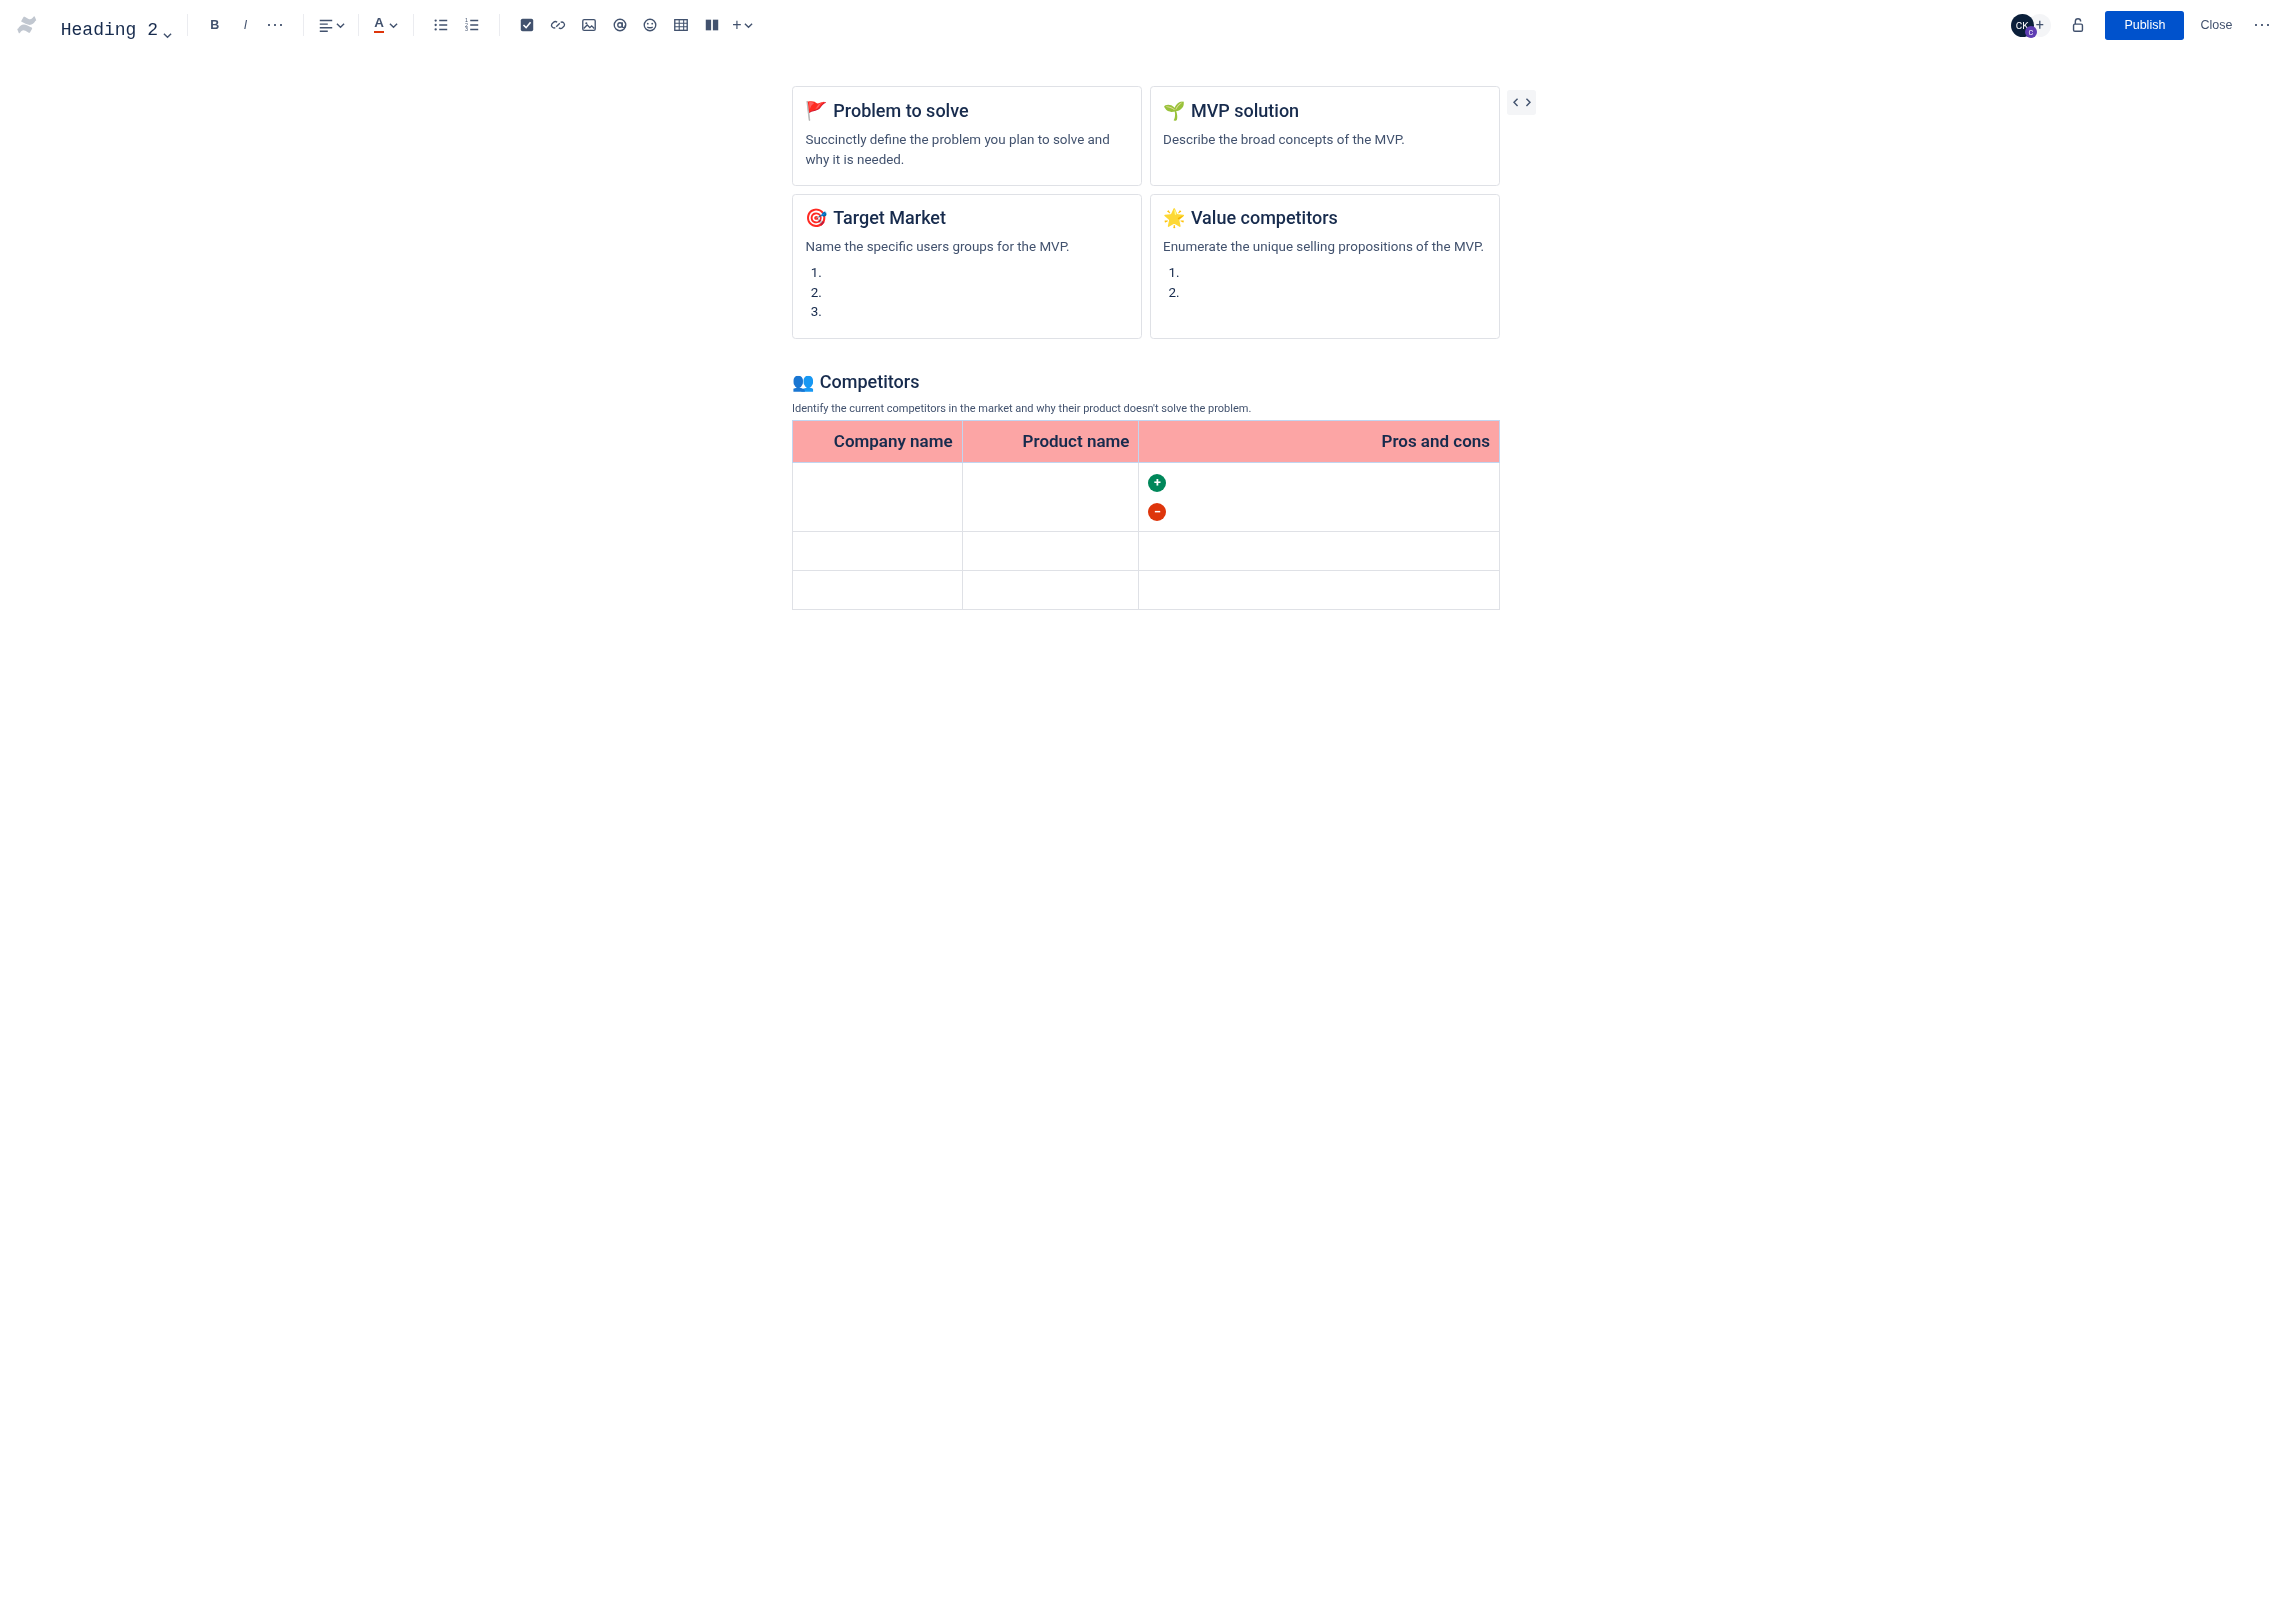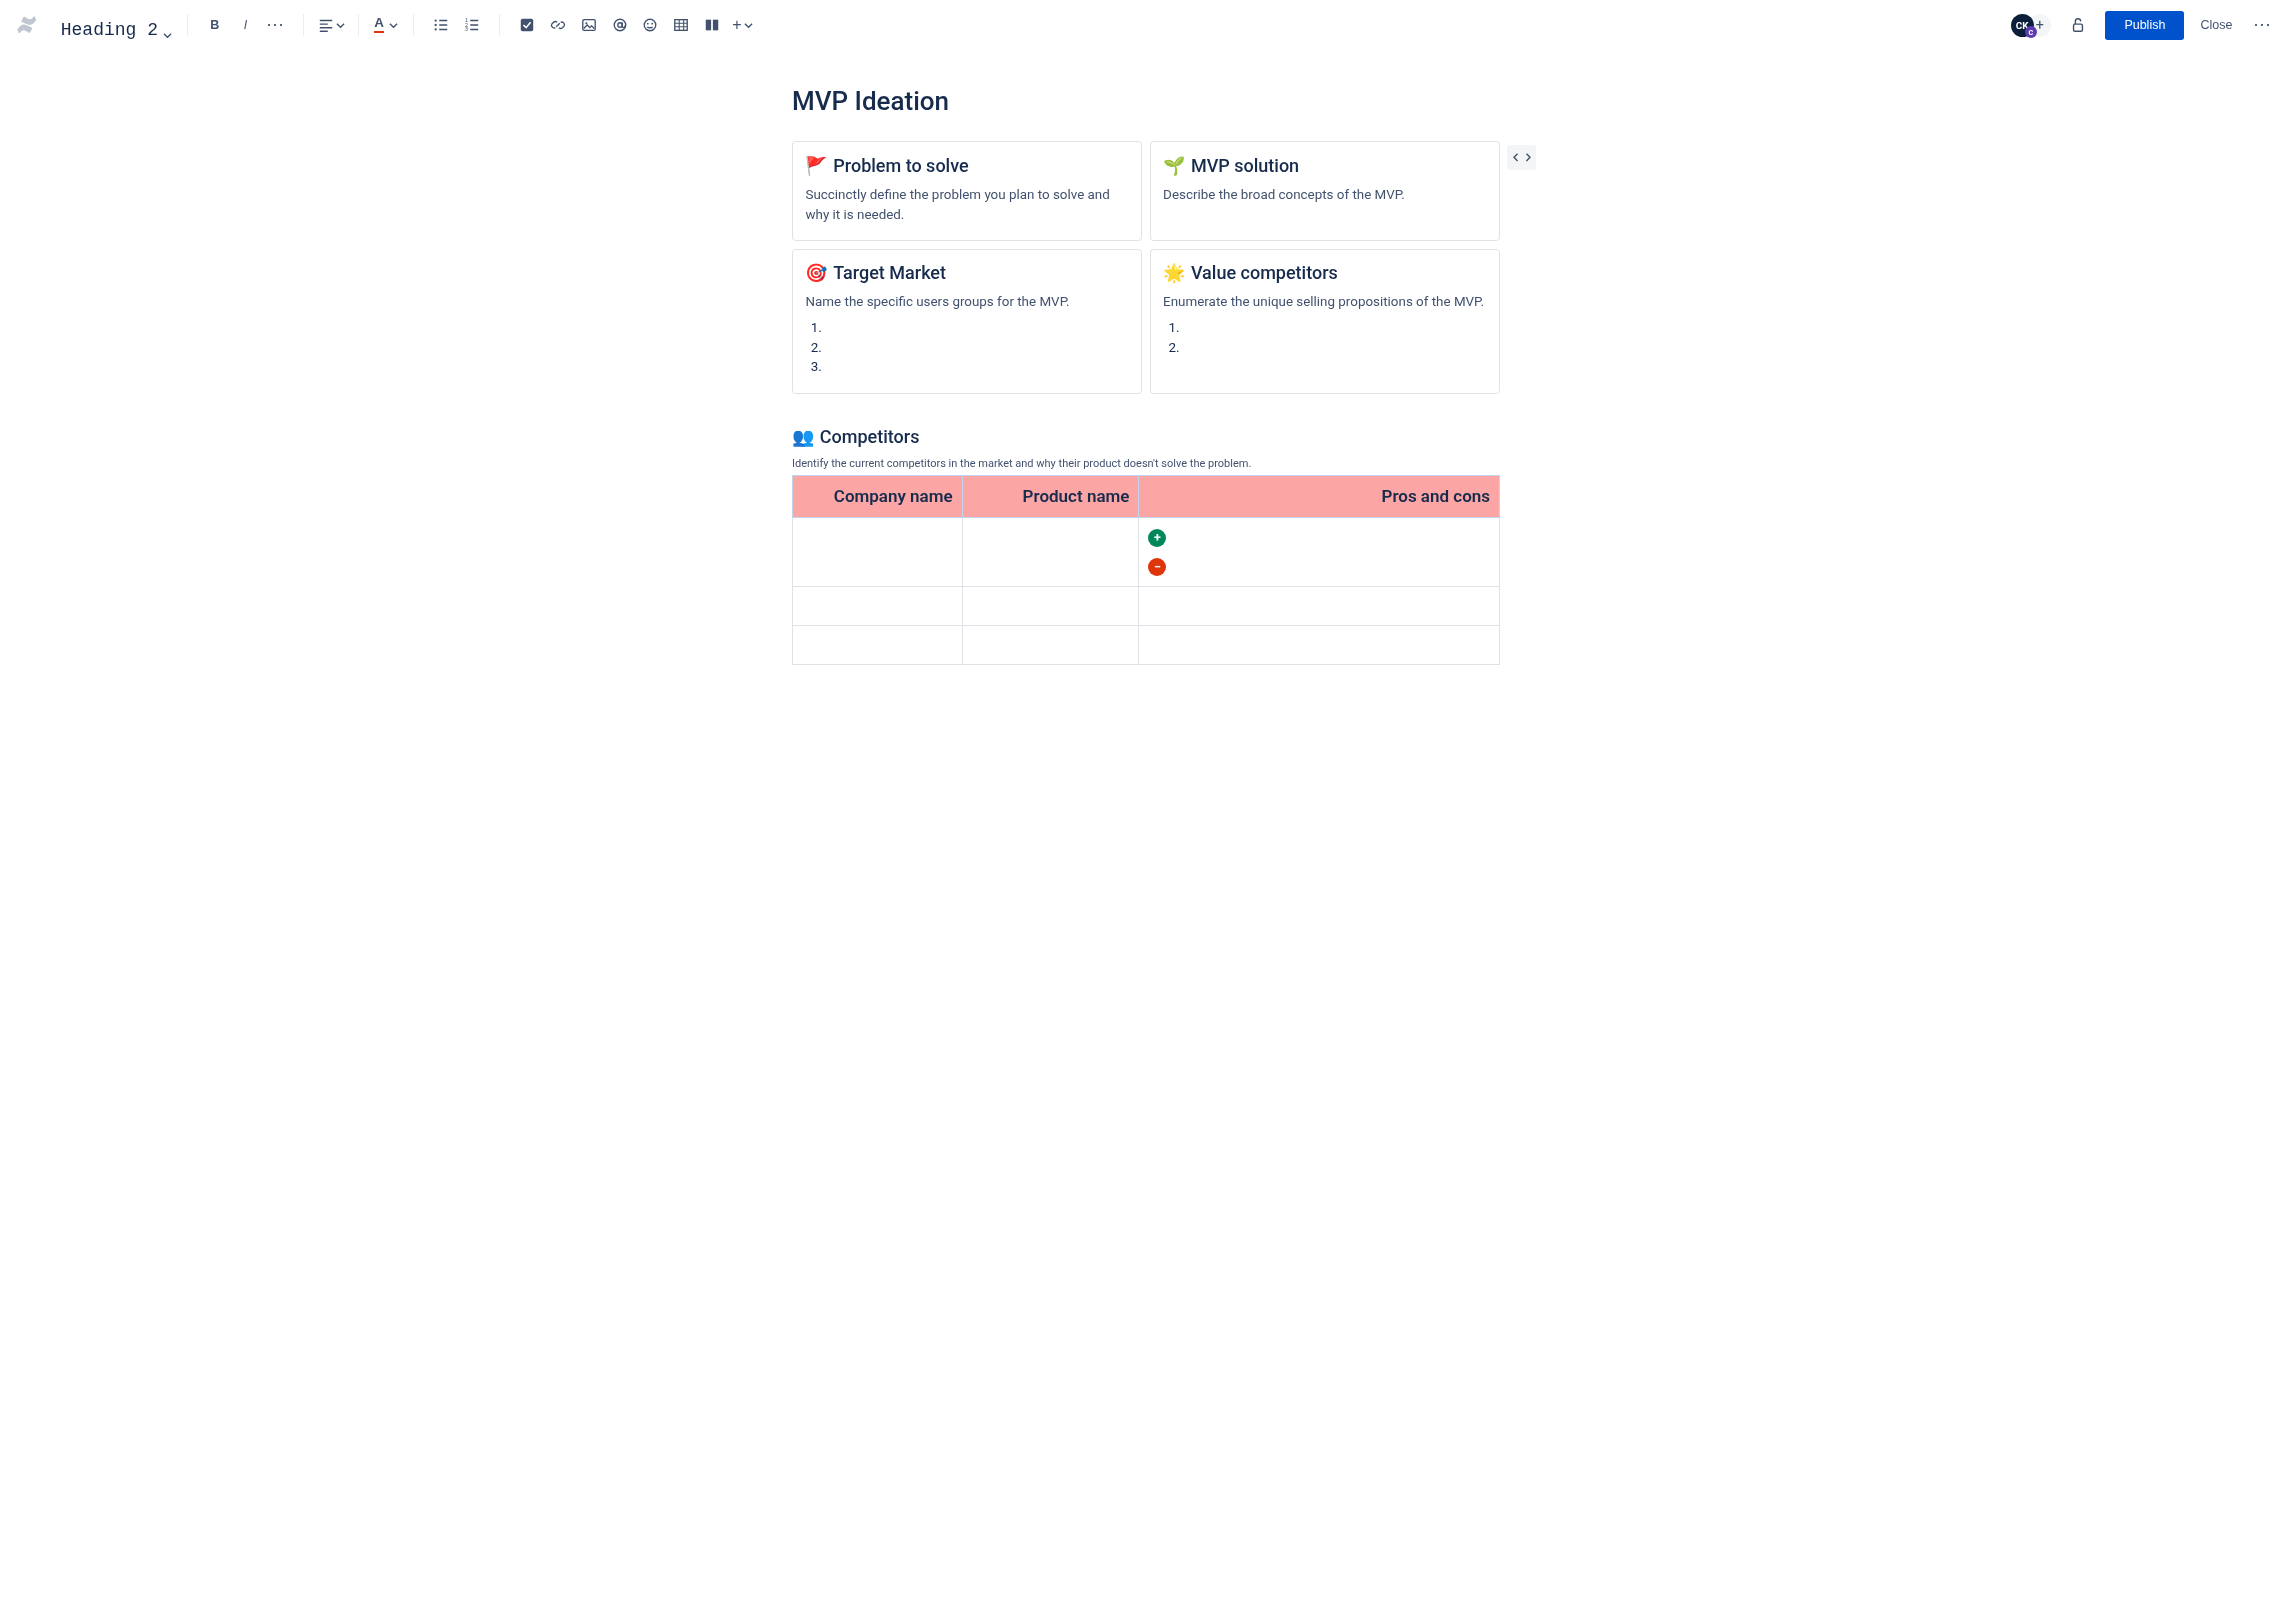--- a/index.html
+++ b/index.html
@@ -25,21 +25,21 @@
   }
   .tb-select {
     height:29px; border:none; background:transparent; display:flex;
     align-items:flex-end; gap:5.4px; padding:0 7.2px; border-radius:2.7px; cursor:pointer;
     color:#172B4D; font-size:18px;font-family:Liberation Mono, monospace;
   }
   .chev { width:9px; height:9px; }
   .spacer { flex:1; }
   .avatar {
     width:23px; height:23px; border-radius:50%; background:#0B1F3A; color:#fff;
-    font-size:9.9px; font-weight:700; display:flex; align-items:center; justify-content:center;
+    font-size:9.9px; font-weight:400; display:flex; align-items:center; justify-content:center;
     position:relative; z-index:1;
   }
   .avatar-badge { position:absolute; bottom:-1.8px; right:-3.6px; width:12.5px; height:12.5px; background:#5E3DB3; border-radius:50%; color:#fff; font-size:7.2px; display:flex;align-items:center;justify-content:center;}
   .avatar-wrap { position:relative; display:flex; align-items:center;}
   .add-circle { width:23px; height:23px; border-radius:50%; background:#F4F5F7; display:flex; align-items:center; justify-content:center; margin-left:-5.4px; color:#42526E; font-size:14.3px;}
   .primary-btn {
     background:#0052CC; color:#fff; border:none; border-radius:2.7px;
     height:29px; padding:0 19px; font-size:12.5px; font-weight:500; cursor:pointer;
   }
   .text-btn { background:transparent; border:none; color:#42526E; font-size:12.5px; padding:0 9px; height:29px; cursor:pointer; border-radius:2.7px;}
@@ -232,21 +232,20 @@
     </button>
     <button class="primary-btn">Publish</button>
     <button class="text-btn">Close</button>
     <button class="tb-btn">
         <span class="dots">···</span>
       </button>
   </div>
 </div>
 
 <div class="content">
-  <h1 class="page-title">MVP Ideation</h1>
 
   <div class="layout-grid">
     <div class="width-handle">
       <svg width="18" height="10.7" viewBox="0 0 20 12">
           <path d="M5 2L1 6l4 4M15 2l4 4-4 4" stroke="#42526E" stroke-width="1.6" fill="none"></path>
         </svg>
     </div>
 
     <div class="card">
       <h2>

